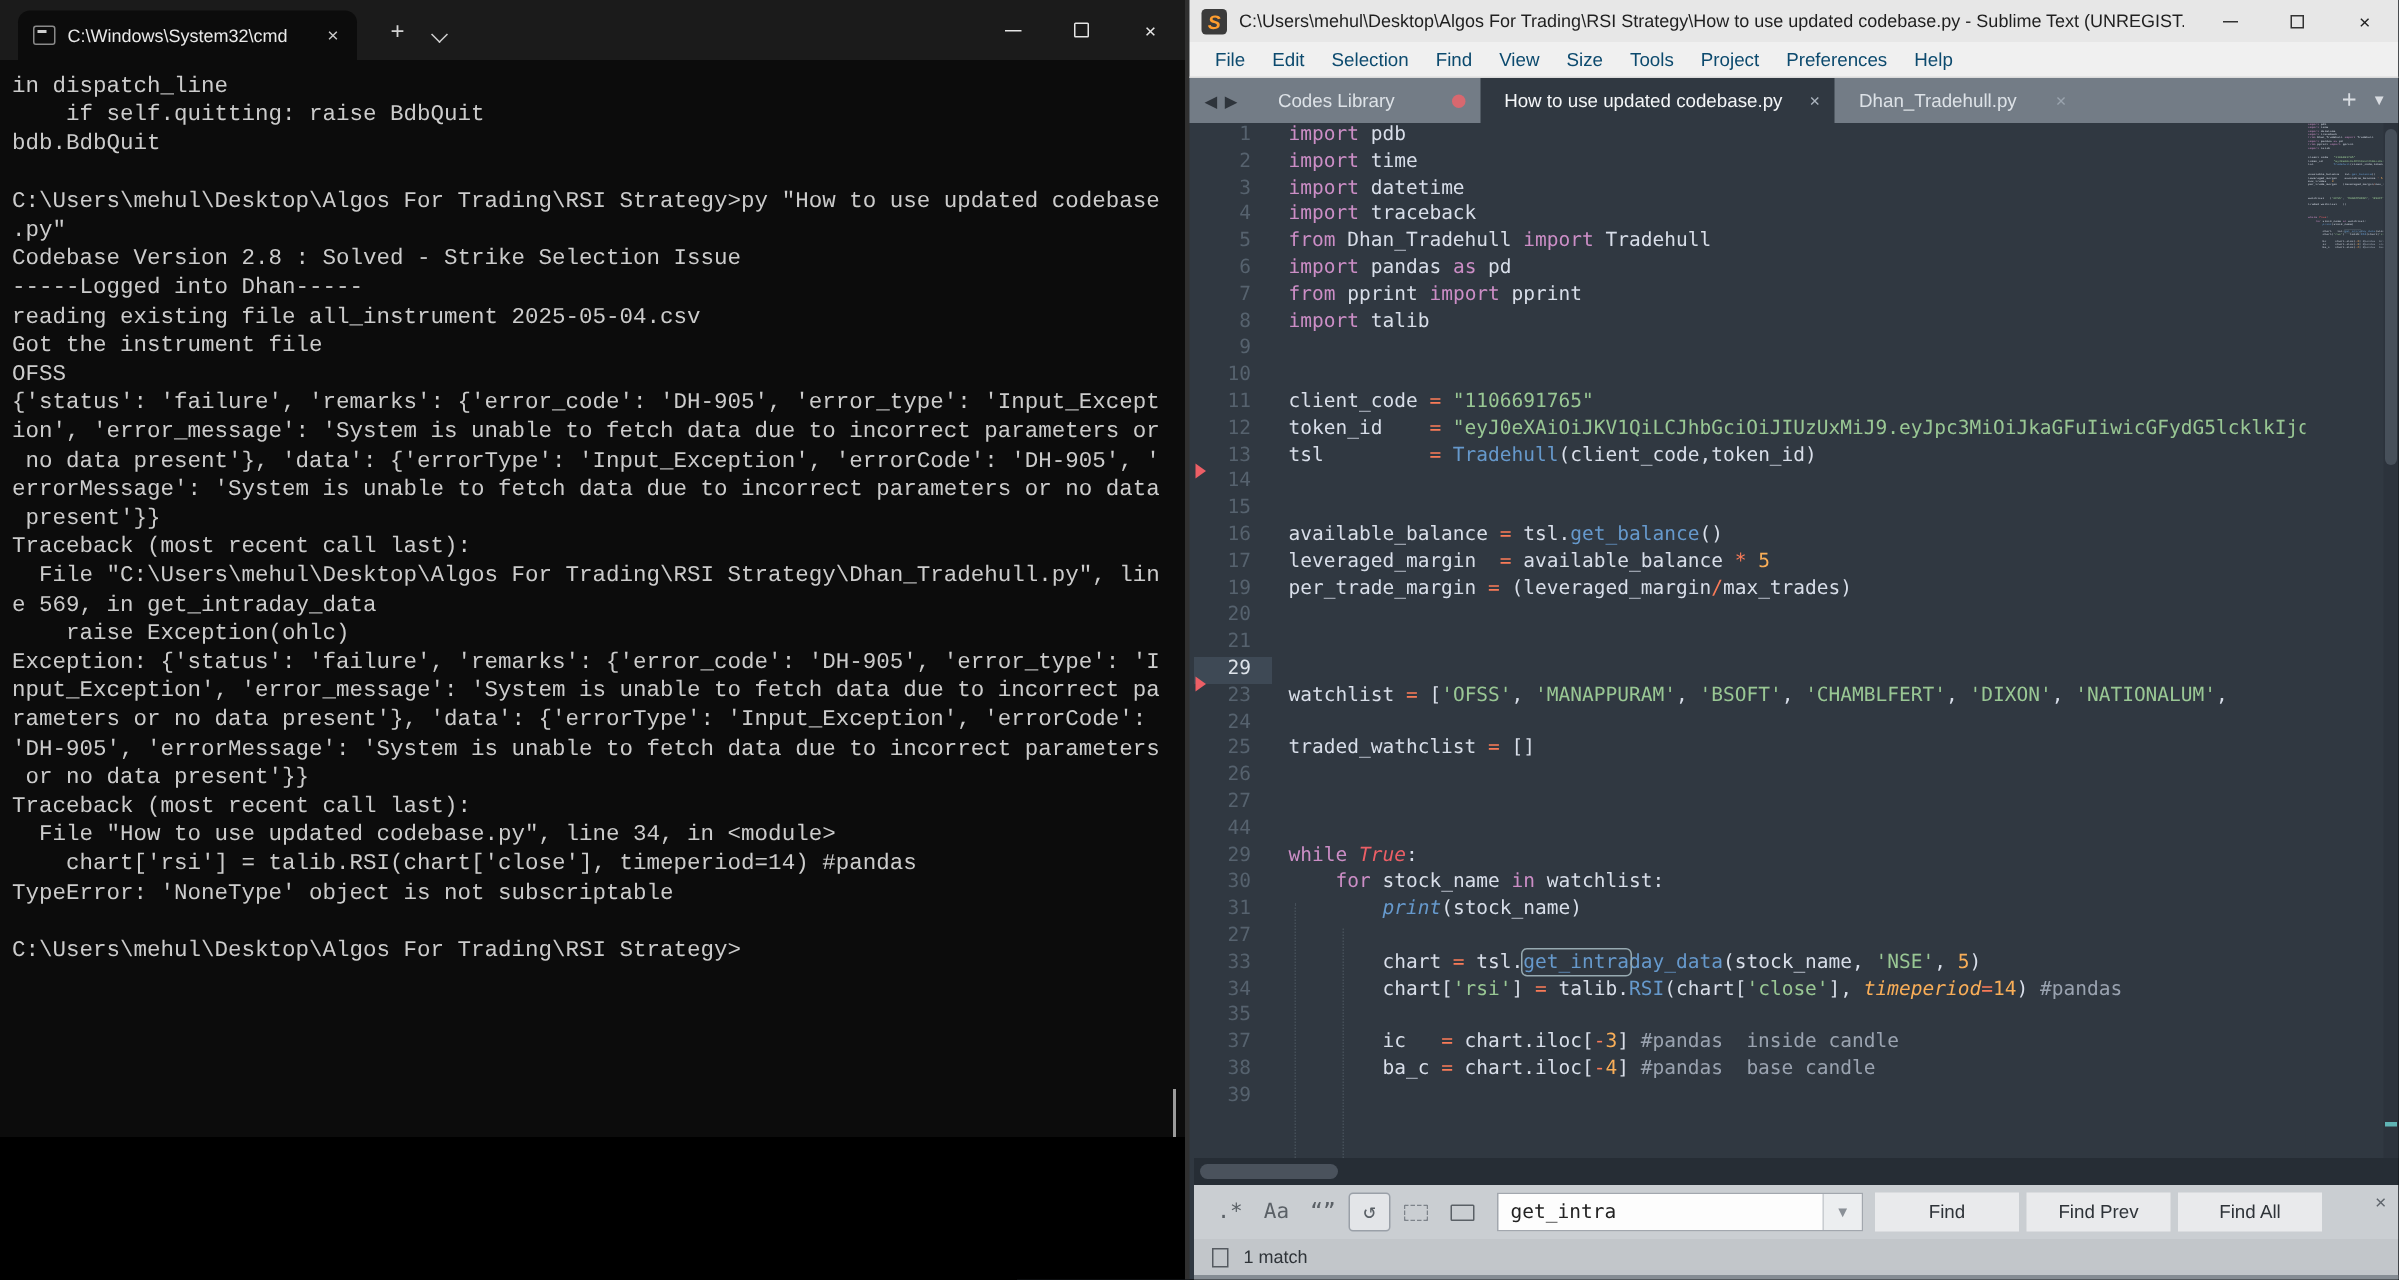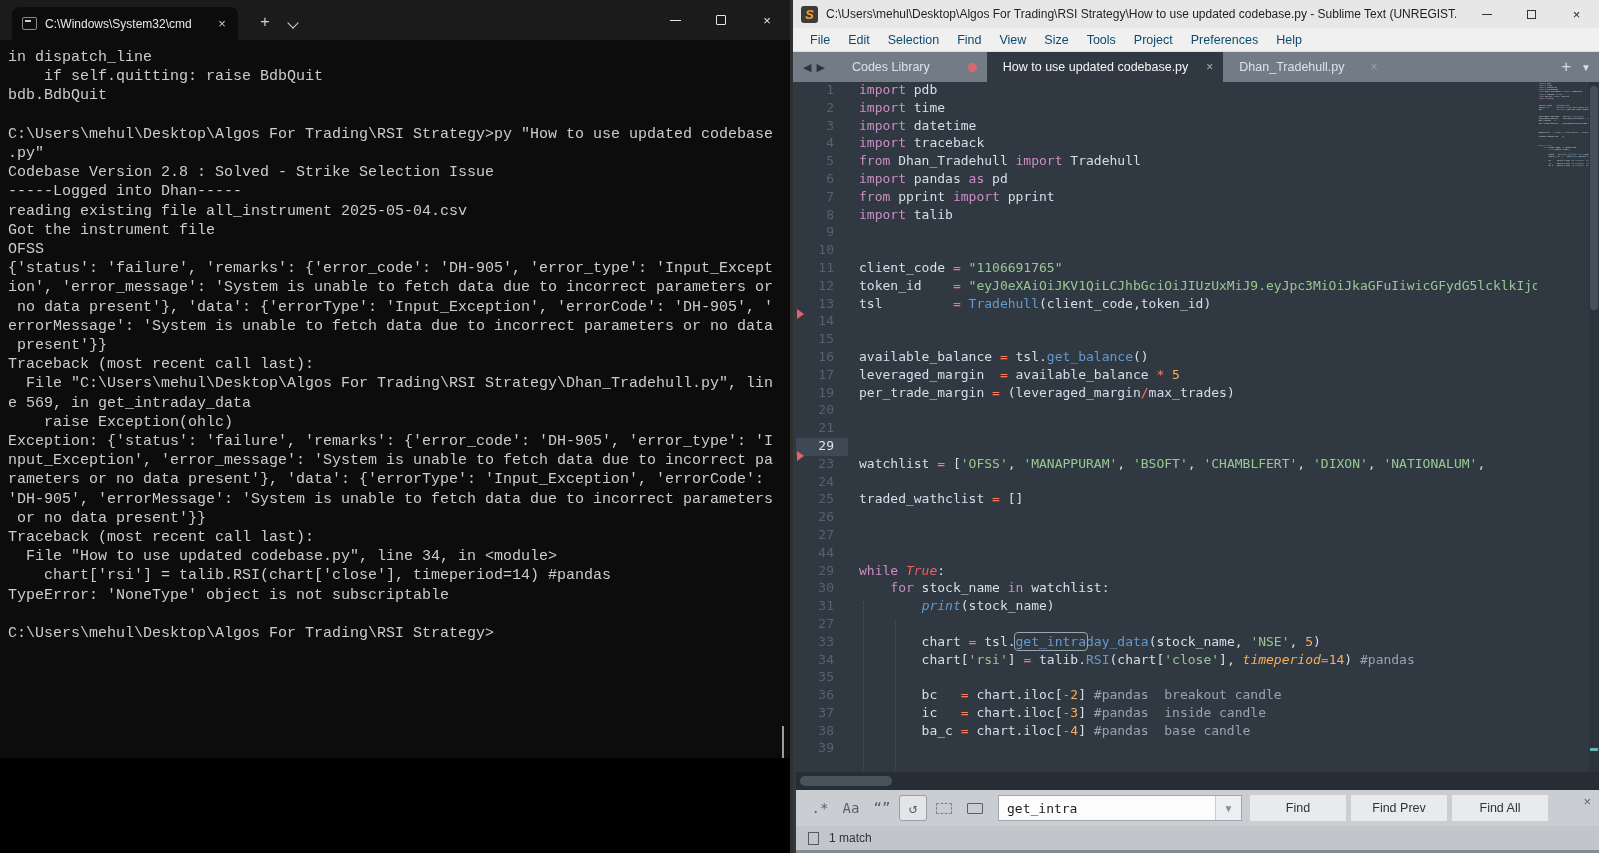--- a/index.html
+++ b/index.html
@@ -246,21 +246,20 @@
           <div class="st-row"><span class="st-ln">26</span><span class="st-code"></span></div>
           <div class="st-row"><span class="st-ln">27</span><span class="st-code"></span></div>
           <div class="st-row"><span class="st-ln">44</span><span class="st-code"></span></div>
           <div class="st-row"><span class="st-ln">29</span><span class="st-code"><span class="tk-kw">while</span><span class="tk-pl"> </span><span class="tk-const">True</span><span class="tk-pl">:</span></span></div>
           <div class="st-row"><span class="st-ln">30</span><span class="st-code"><span class="tk-pl">    </span><span class="tk-kw">for</span><span class="tk-pl"> stock_name </span><span class="tk-kw">in</span><span class="tk-pl"> watchlist:</span></span></div>
           <div class="st-row"><span class="st-ln">31</span><span class="st-code"><span class="tk-pl">        </span><span class="tk-fni">print</span><span class="tk-pl">(stock_name)</span></span></div>
           <div class="st-row"><span class="st-ln">27</span><span class="st-code"></span></div>
           <div class="st-row"><span class="st-ln">33</span><span class="st-code"><span class="tk-pl">        chart </span><span class="tk-op">=</span><span class="tk-pl"> tsl.</span><span class="tk-fnbox">get_intra</span><span class="tk-fn">day_data</span><span class="tk-pl">(stock_name, </span><span class="tk-str">'NSE'</span><span class="tk-pl">, </span><span class="tk-num">5</span><span class="tk-pl">)</span></span></div>
           <div class="st-row"><span class="st-ln">34</span><span class="st-code"><span class="tk-pl">        chart[</span><span class="tk-str">'rsi'</span><span class="tk-pl">] </span><span class="tk-op">=</span><span class="tk-pl"> talib.</span><span class="tk-fn">RSI</span><span class="tk-pl">(chart[</span><span class="tk-str">'close'</span><span class="tk-pl">], </span><span class="tk-param">timeperiod</span><span class="tk-op">=</span><span class="tk-num">14</span><span class="tk-pl">)</span><span class="tk-cm"> #pandas</span></span></div>
           <div class="st-row"><span class="st-ln">35</span><span class="st-code"></span></div>
-          <div class="st-row"><span class="st-ln">36</span><span class="st-code"><span class="tk-pl">        bc   </span><span class="tk-op">=</span><span class="tk-pl"> chart.iloc[</span><span class="tk-op">-</span><span class="tk-num">2</span><span class="tk-pl">]</span><span class="tk-cm"> #pandas  breakout candle</span></span></div>
           <div class="st-row"><span class="st-ln">37</span><span class="st-code"><span class="tk-pl">        ic   </span><span class="tk-op">=</span><span class="tk-pl"> chart.iloc[</span><span class="tk-op">-</span><span class="tk-num">3</span><span class="tk-pl">]</span><span class="tk-cm"> #pandas  inside candle</span></span></div>
           <div class="st-row"><span class="st-ln">38</span><span class="st-code"><span class="tk-pl">        ba_c </span><span class="tk-op">=</span><span class="tk-pl"> chart.iloc[</span><span class="tk-op">-</span><span class="tk-num">4</span><span class="tk-pl">]</span><span class="tk-cm"> #pandas  base candle</span></span></div>
           <div class="st-row"><span class="st-ln">39</span><span class="st-code"></span></div>
         </div>
       <div class="indent-guide" style="left:67px; top:520px; height:172px;"></div>
       <div class="indent-guide" style="left:99px; top:537px; height:155px;"></div>
       <div class="st-minimap">
         <div class="st-minimap-inner" id="st-minimap-inner">
             <div class="st-row"><span class="st-code"><span class="tk-kw">import</span><span class="tk-pl"> pdb</span></span></div>
             <div class="st-row"><span class="st-code"><span class="tk-kw">import</span><span class="tk-pl"> time</span></span></div>

